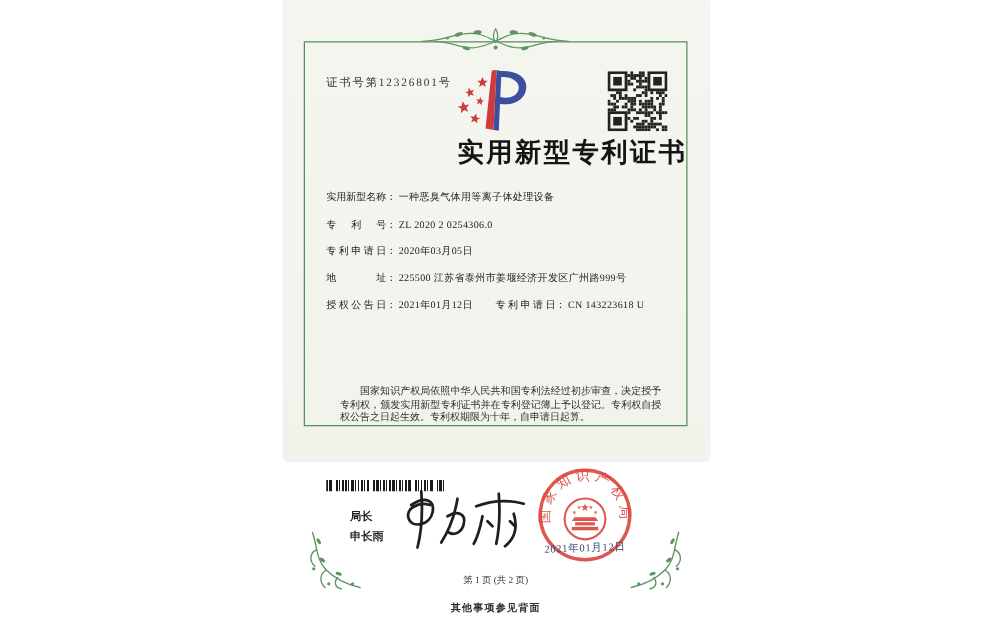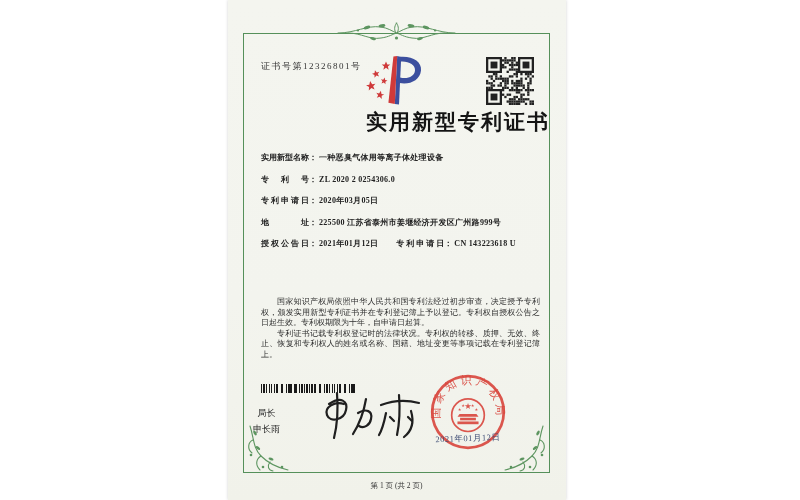--- a/index.html
+++ b/index.html
@@ -1,49 +1,49 @@
 <!DOCTYPE html>
 <html><head>
 <meta charset="utf-8">
 <style>
   html,body{margin:0;padding:0;}
   body{width:800px;height:500px;background:#ffffff;overflow:hidden;position:relative;
        font-family:"Liberation Serif","DejaVu Serif",serif;color:#2b2b2b;}
-  .paper{position:absolute;left:228px;top:0;width:338px;height:500px;
+  .paper{position:absolute;left:228px;top:0;width:338px;height:368px;
          background:linear-gradient(180deg,#f4f5ef 0%,#f3f4ee 60%,#f1f2ea 100%);
          box-shadow:0 0 3px rgba(0,0,0,.18);}
   .frame{position:absolute;left:15px;top:33px;right:16px;bottom:27px;
          border:1.6px solid #55905a;}
   .abs{position:absolute;}
   .cert-no{left:33px;top:60px;font-size:9px;letter-spacing:1.5px;color:#333;}
   .logo{left:138px;top:54px;width:58px;height:53px;}
   .qr{left:258px;top:57px;width:48px;height:48px;}
   .title{left:15px;right:16px;top:108px;text-align:right;font-size:21px;font-weight:bold;
          letter-spacing:2px;color:#141414;}
-  .fields{left:33px;right:17px;top:152px;font-size:8px;color:#222;font-weight:bold;}
+  .fields{left:33px;right:17px;top:152px;font-size:8px;color:#222;}
   .frow{height:21.5px;white-space:nowrap;}
   .flabel{display:inline-block;width:48px;text-align:justify;text-align-last:justify;
           vertical-align:top;}
   .fcolon{display:inline-block;margin:0 2px 0 0;}
   .fvalue{letter-spacing:.3px;}
   .gsep{display:inline-block;width:18px;}
   .paras{left:33px;right:26px;top:297px;font-size:8px;line-height:10.5px;color:#2e2e2e;
          text-align:justify;}
-  .paras p{margin:0;text-indent:2em;font-family:Liberation Serif, serif;}
+  .paras p{margin:11px;text-indent:2em;font-family:Liberation Serif, serif;}
   .barcode{left:33px;top:384px;width:95px;height:9px;
     background:repeating-linear-gradient(90deg,#1a1a1a 0 1.2px,rgba(0,0,0,0) 1.2px 2.2px,
     #1a1a1a 2.2px 4.4px,rgba(0,0,0,0) 4.4px 5.2px,#1a1a1a 5.2px 5.8px,rgba(0,0,0,0) 5.8px 7.6px,
     #1a1a1a 7.6px 9.4px,rgba(0,0,0,0) 9.4px 10.2px,#1a1a1a 10.2px 10.8px,rgba(0,0,0,0) 10.8px 12.6px);}
-  .signer{left:25px;top:405px;font-family:"Liberation Sans","DejaVu Sans",sans-serif;
-          font-size:9px;font-weight:normal;color:#1f1f1f;line-height:16px;text-align:center;}
+  .signer{left:52px;top:405px;font-family:"Liberation Sans","DejaVu Sans",sans-serif;
+          font-size:9px;font-weight:bold;color:#1f1f1f;line-height:16px;}
   .sig{left:85px;top:388px;width:115px;height:58px;}
   .seal{left:200px;top:372px;width:80px;height:80px;}
   .seal-date{left:194px;top:433px;width:92px;text-align:center;font-size:8.5px;
              color:#3c4a73;letter-spacing:.5px;transform:rotate(-2deg);}
-  .page-info{left:15px;right:16px;top:481px;text-align:center;font-size:7.5px;color:#333;}
+  .page-info{left:15px;right:16px;top:459px;text-align:center;font-size:7.5px;color:#333;}
   .back-note{left:15px;right:16px;top:481px;text-align:center;font-size:8px;
              font-weight:bold;color:#2e2e2e;letter-spacing:1px;}
   .flourish-top{left:108px;top:20px;width:121px;height:26px;}
   .corner-l{left:16px;top:424px;width:46px;height:48px;}
   .corner-r{right:17px;top:424px;width:46px;height:48px;transform:scaleX(-1);}
 </style>
 </head>
 <body>
 
 <div class="paper">
@@ -294,21 +294,20 @@
     <div class="frow">
       <span class="flabel">地址</span><span class="fcolon">：</span><span class="fvalue">225500 江苏省泰州市姜堰经济开发区广州路999号</span>
     </div>
     <div class="frow">
       <span class="flabel">授权公告日</span><span class="fcolon">：</span><span class="fvalue">2021年01月12日</span><span class="gsep"></span><span class="flabel">专利申请日</span><span class="fcolon">：</span><span class="fvalue">CN 143223618 U</span>
     </div>
   </div>
 
   <div class="abs paras">
     <p>国家知识产权局依照中华人民共和国专利法经过初步审查，决定授予专利权，颁发实用新型专利证书并在专利登记簿上予以登记。专利权自授权公告之日起生效。专利权期限为十年，自申请日起算。</p>
-    <p>专利证书记载专利权登记时的法律状况。专利权的转移、质押、无效、终止、恢复和专利权人的姓名或名称、国籍、地址变更等事项记载在专利登记簿上。</p>
   </div>
 
   <div class="abs barcode"></div>
 
   <div class="abs signer">
     <div>局长</div>
     <div>申长雨</div>
   </div>
 
   <svg class="abs sig" viewBox="0 0 115 58">
@@ -341,13 +340,14 @@
         <text x="46" y="37.5" font-size="4" text-anchor="middle">★</text>
         <path d="M28 42.5 L48 42.5 L46 39.8 L30 39.8 Z"></path>
         <rect x="30.5" y="43.5" width="15" height="2.4"></rect>
         <rect x="28" y="47" width="20" height="2.6"></rect>
       </g>
     </g>
   </svg>
   <div class="abs seal-date">2021年01月12日</div>
 
   <div class="abs page-info">第 1 页 (共 2 页)</div>
+  <div class="abs back-note">其他事项参见背面</div>
 </div>
 
 </body></html>

